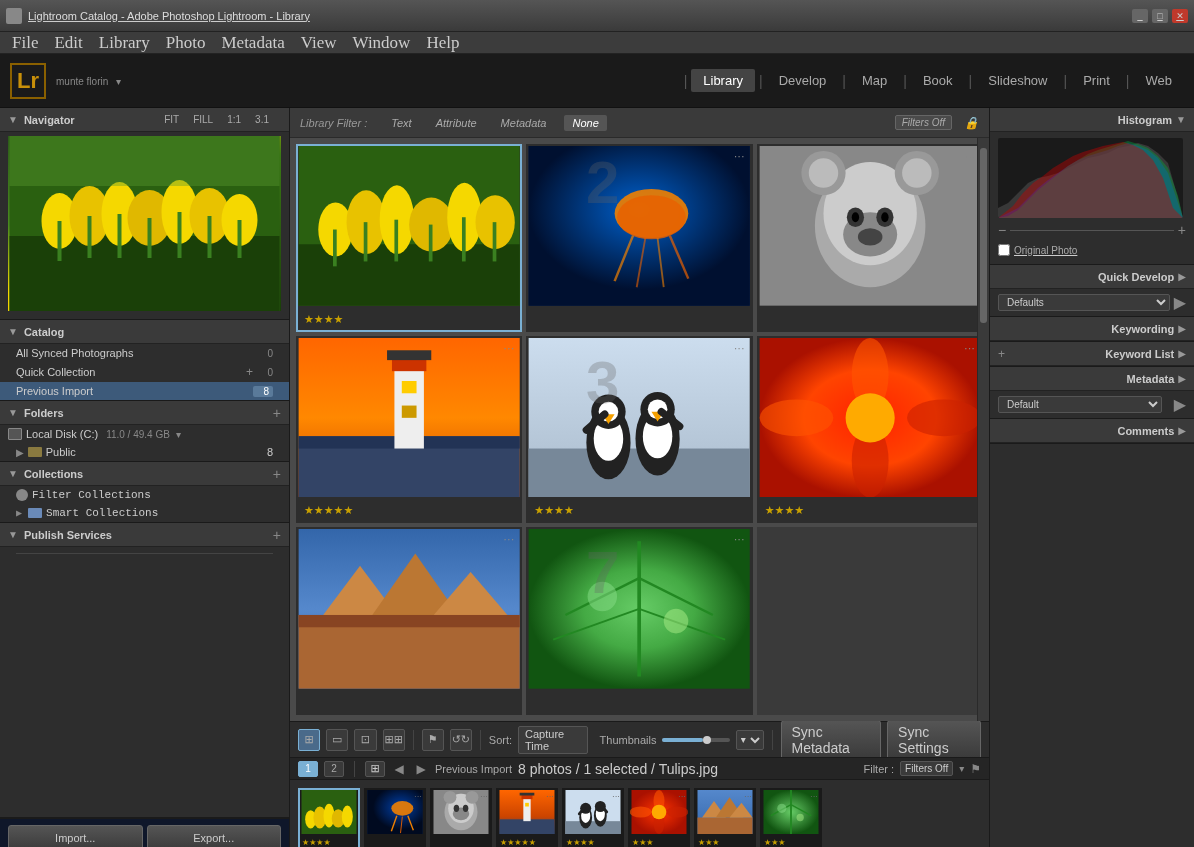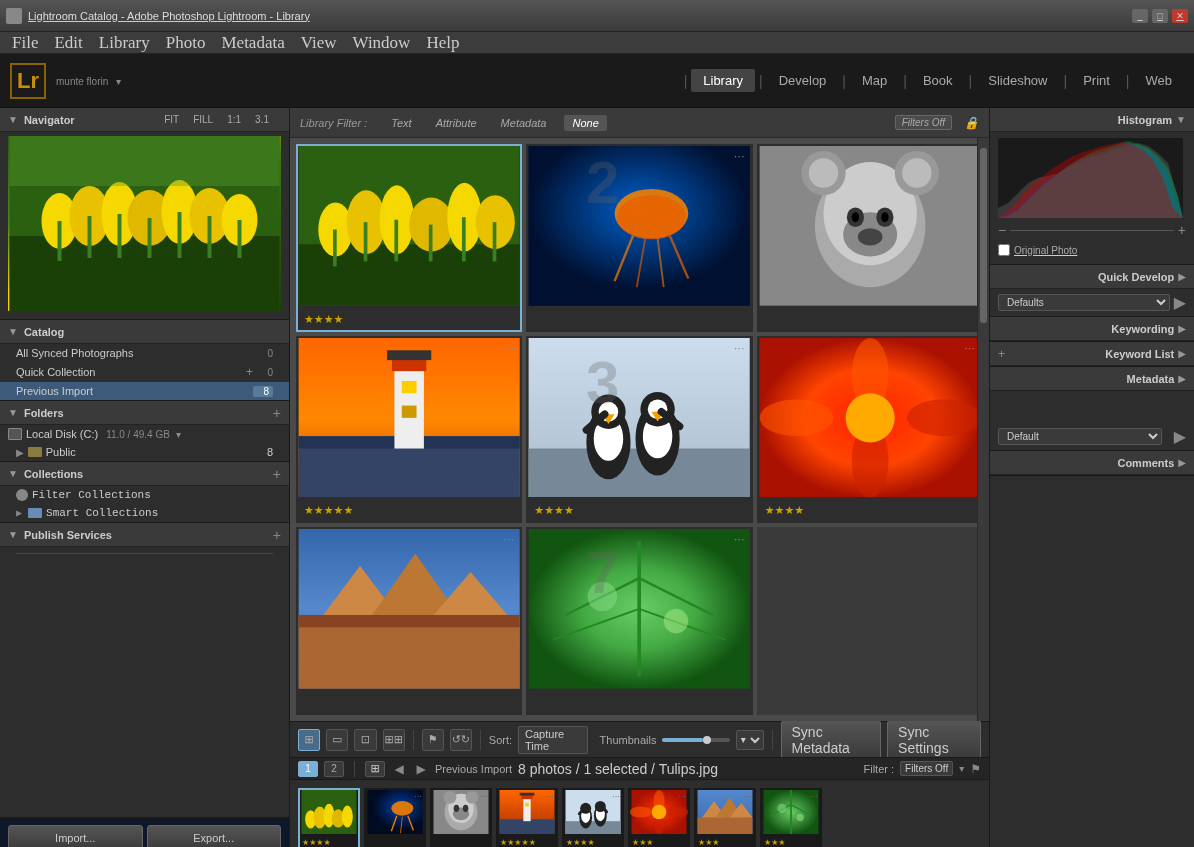--- a/index.html
+++ b/index.html
@@ -788,21 +788,21 @@
         <span class="label">Keyword List</span>
         <span class="arrow">▶</span>
       </div>
     </div>
 
     <div class="right-section">
       <div class="right-header">
         <span class="label">Metadata</span>
         <span class="arrow">▶</span>
       </div>
-      <div style="display:flex;align-items:center;padding:4px 8px;gap:12px;margin-top:32px;">
+      <div style="display:flex;align-items:center;padding:4px 8px;gap:12px;">
         <select class="preset-select">
           <option>Default</option>
         </select>
         <span style="color:#888;font-size:16px;cursor:pointer;">▶</span>
       </div>
     </div>
 
     <div class="right-section">
       <div class="right-header">
         <span class="label">Comments</span>

